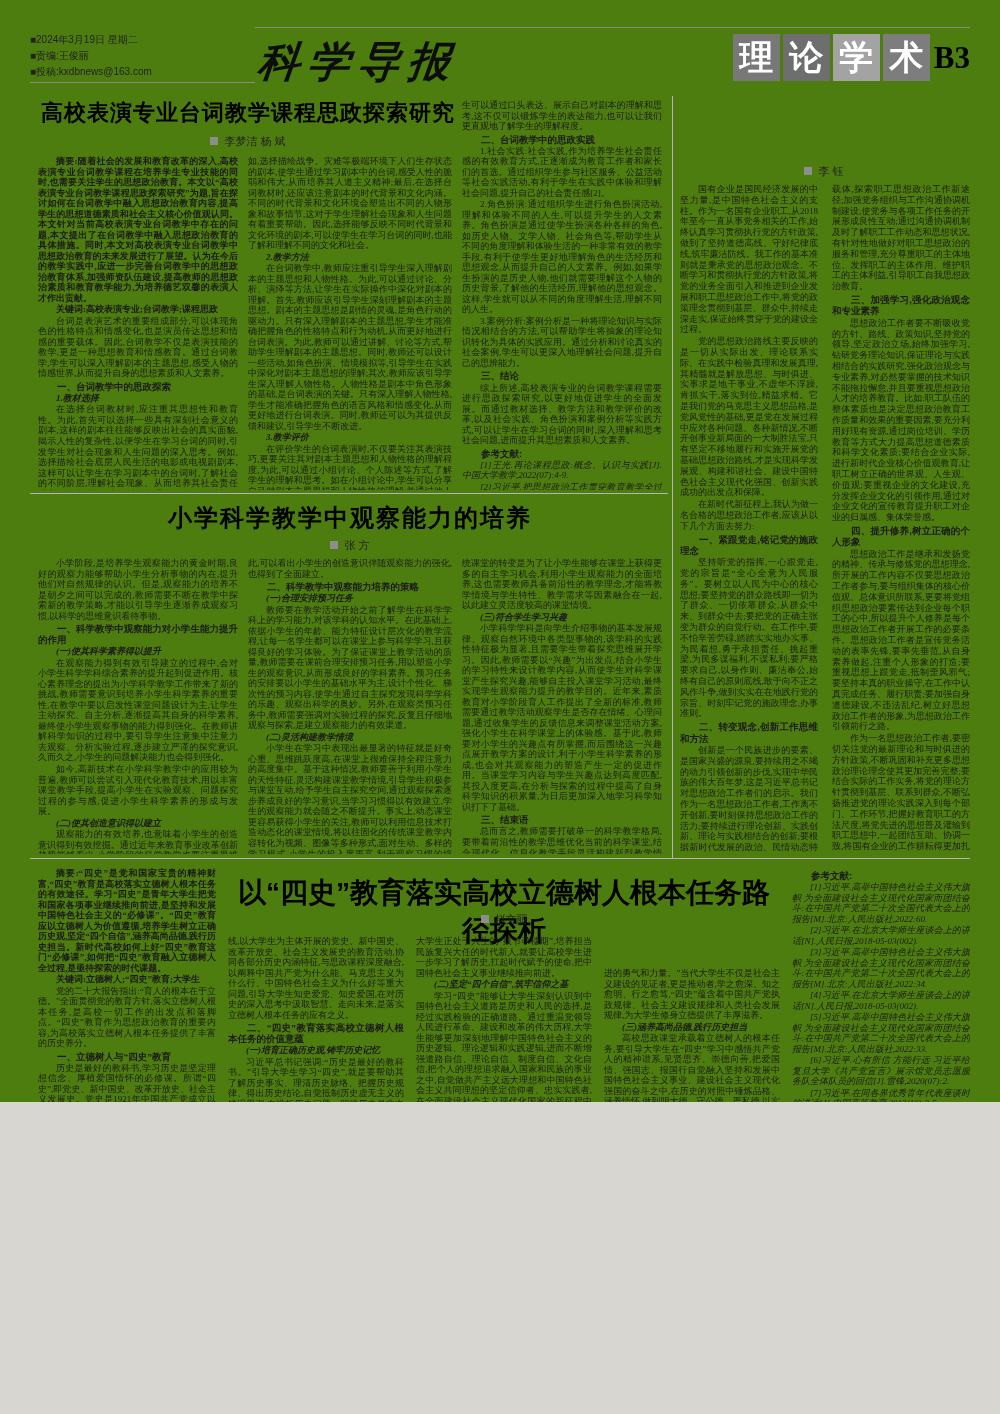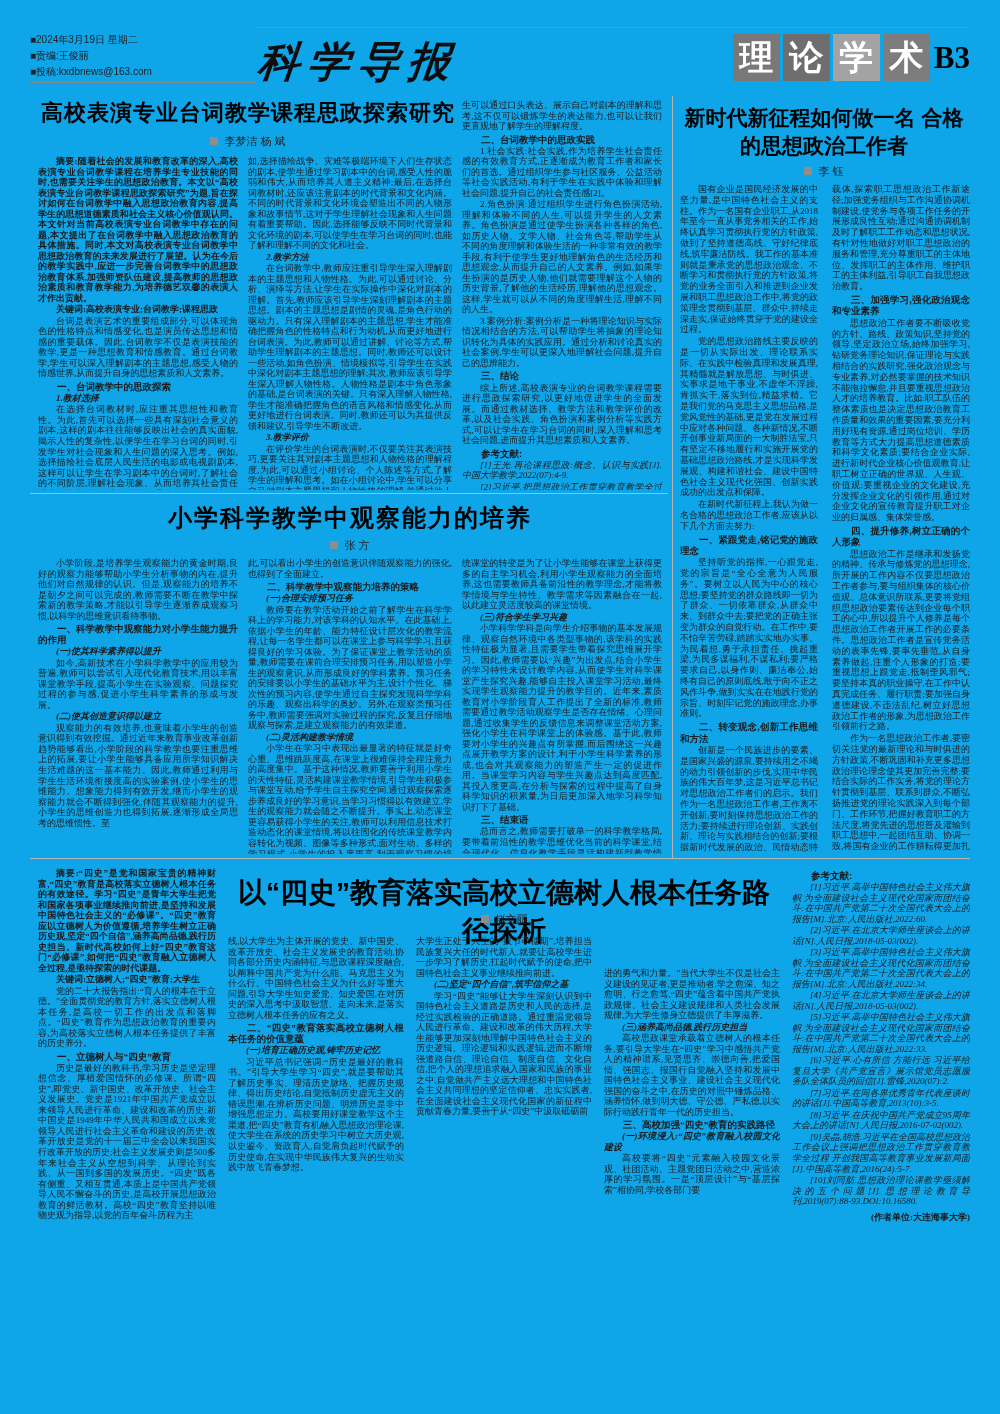--- a/index.html
+++ b/index.html
@@ -1,16 +1,16 @@
 <!DOCTYPE html>
 <html><head>
 <meta charset="utf-8">
 <style>
   html,body{margin:0;padding:0;background:#d8d6d0;}
-  .page{position:relative;width:1000px;height:1414px;margin:0 auto;background:#0ea5e9;
+  .page{position:relative;width:1000px;height:1102px;margin:0 auto;background:#4d7c0f;
         font-family:"Liberation Serif","DejaVu Serif",serif;color:#161616;overflow:hidden;}
   
   .rule{position:absolute;background:#8a8a8a;}
   .meta{position:absolute;left:30px;top:32px;width:225px;font-size:10px;line-height:16px;
         font-family:"Liberation Sans","DejaVu Sans",sans-serif;color:#222;}
   .meta .row{white-space:nowrap;}
   .masthead{position:absolute;left:258px;top:34px;font-size:42px;font-weight:bold;font-style:italic;
             letter-spacing:8px;transform:skewX(-6deg);font-family:"Liberation Serif",serif;color:#0d0d0d;}
   .badge{position:absolute;right:30px;top:34px;display:flex;align-items:flex-start;}
   .badge .blk{width:47px;height:47px;margin-left:3px;display:flex;align-items:center;justify-content:center;
@@ -84,21 +84,20 @@
       <p class="para p">1.社会实践:社会实践,作为培养学生社会责任感的有效教育方式,正逐渐成为教育工作者和家长们的首选。通过组织学生参与社区服务、公益活动等社会实践活动,有利于学生在实践中体验和理解社会问题,提升自己的社会责任感[2]。</p>
       <p class="para p">2.角色扮演:通过组织学生进行角色扮演活动,理解和体验不同的人生,可以提升学生的人文素养。角色扮演是通过使学生扮演各种各样的角色,如历史人物、文学人物、社会角色等,帮助学生从不同的角度理解和体验生活的一种非常有效的教学手段,有利于使学生更好地理解角色的生活经历和思想观念,从而提升自己的人文素养。例如,如果学生扮演的是历史人物,他们就需要理解这个人物的历史背景,了解他的生活经历,理解他的思想观念。这样,学生就可以从不同的角度理解生活,理解不同的人生。</p>
       <p class="para p">3.案例分析:案例分析是一种将理论知识与实际情况相结合的方法,可以帮助学生将抽象的理论知识转化为具体的实践应用。通过分析和讨论真实的社会案例,学生可以更深入地理解社会问题,提升自己的思辨能力。</p>
       <p class="para h1">三、结论</p>
       <p class="para p">综上所述,高校表演专业的台词教学课程需要进行思政探索研究,以更好地促进学生的全面发展。而通过教材选择、教学方法和教学评价的改革,以及社会实践、角色扮演和案例分析等实践方式,可以让学生在学习台词的同时,深入理解和思考社会问题,进而提升其思想素质和人文素养。</p>
       <p class="para h1">参考文献:</p>
       <p class="para ref">[1]王光.再论课程思政:概念、认识与实践[J].中国大学教学,2022(07):4-9.</p>
       <p class="para ref">[2]习近平.把思想政治工作贯穿教育教学全过程 开创我国高等教育事业发展新局面[N].人民日报,2016-12-09(001).</p>
     </div>
 
-  <div class="a-title" style="left:678px;top:104px;width:292px;font-size:21px;line-height:1.35;">新时代新征程如何做一名 合格的思想政治工作者</div>
   <div class="a-byline" style="left:678px;top:164px;width:292px;">
     <span class="bsq"></span><span>李  钰</span>
   </div>
   <div class="col" style="left:680px;top:184px;width:138px;height:668px;line-height:1.2;">
       <p class="para p">国有企业是国民经济发展的中坚力量,是中国特色社会主义的支柱。作为一名国有企业职工,从2018年至今一直从事党务相关的工作,始终认真学习贯彻执行党的方针政策,做到了坚持道德高线、守好纪律底线,筑牢廉洁防线。我工作的基本准则就是秉承党的思想政治观念、不断学习和贯彻执行党的方针政策,将党的业务全面引入和推进到企业发展和职工思想政治工作中,将党的政策理念贯彻到基层、群众中,持续走深走实,保证始终贯穿于党的建设全过程。</p>
       <p class="para p">党的思想政治路线主要反映的是一切从实际出发、理论联系实际、在实践中检验真理和发展真理,其精髓就是解放思想、与时俱进、实事求是地干事业,不虚华不浮躁,肯抓实干,落实到位,精益求精。它是我们党的马克思主义思想品格,是党风党性的基础,更是党在发展过程中应对各种问题、各种新情况,不断开创事业新局面的一大制胜法宝,只有坚定不移地履行和实施开展党的基础思想政治路线,才是实现科学发展观、构建和谐社会、建设中国特色社会主义现代化强国、创新实践成功的出发点和保障。</p>
       <p class="para p">在新时代新征程上,我认为做一名合格的思想政治工作者,应该从以下几个方面去努力:</p>
       <p class="para h1">一、紧跟党走,铭记党的施政理念</p>
       <p class="para p">坚持听党的指挥,一心跟党走,党的宗旨是“全心全意为人民服务”。要树立以人民为中心的核心思想;要坚持党的群众路线即一切为了群众、一切依靠群众,从群众中来、到群众中去;要把党的正确主张变为群众的自觉行动。在工作中,要不怕辛苦劳碌,踏踏实实地办实事、为民着想,勇于承担责任、挑起重梁,为民多谋福利,不谋私利;要严格要求自己,以身作则、廉洁奉公,始终有自己的原则底线,敢于向不正之风作斗争,做到实实在在地践行党的宗旨、时刻牢记党的施政理念,办事准则。</p>
       <p class="para h1">二、转变观念,创新工作思维和方法</p>
@@ -114,20 +113,21 @@
     </div>
 
   <div class="a-title" style="left:38px;top:502px;width:624px;font-size:24px;letter-spacing:2px;">小学科学教学中观察能力的培养</div>
   <div class="a-byline" style="left:38px;top:538px;width:624px;">
     <span class="bsq"></span><span>张  方</span>
   </div>
   <div class="col" style="left:38px;top:558px;width:200px;height:296px;">
       <p class="para p">小学阶段,是培养学生观察能力的黄金时期,良好的观察力能够帮助小学生分析事物的内在,提升他们对自然规律的认识。但是,观察能力的培养不是朝夕之间可以完成的,教师需要不断在教学中探索新的教学策略,才能以引导学生逐渐养成观察习惯,以科学的思维意识看待事物。</p>
       <p class="para h1">一、科学教学中观察能力对小学生能力提升的作用</p>
       <p class="para h2">(一)使其科学素养得以提升</p>
+      <p class="para p">在观察能力得到有效引导建立的过程中,会对小学生科学学科综合素养的提升起到促进作用。核心素养理念的提出为小学科学教学工作带来了新的挑战,教师需要意识到培养小学生科学素养的重要性,在教学中要以启发性课堂问题设计为主,让学生主动探究、自主分析,逐渐提高其自身的科学素养,最终使小学生观察事物的能力得到强化。在教师讲解科学知识的过程中,要引导学生注意集中注意力去观察、分析实验过程,逐步建立严谨的探究意识,久而久之,小学生的问题解决能力也会得到强化。</p>
       <p class="para p">如今,高新技术在小学科学教学中的应用较为普遍,教师可以尝试引入现代化教育技术,用以丰富课堂教学手段,提高小学生在实验观察、问题探究过程的参与感,促进小学生科学素养的形成与发展。</p>
       <p class="para h2">(二)使其创造意识得以建立</p>
       <p class="para p">观察能力的有效培养,也意味着小学生的创造意识得到有效挖掘。通过近年来教育事业改革创新趋势能够看出,小学阶段的科学教学也要注重思维上的拓展,要让小学生能够具备应用所学知识解决生活难题的这一基本能力。因此,教师通过利用与学生生活环境衔接度高的实验案例,使小学生的思维能力、想象能力得到有效开发,继而小学生的观察能力就会不断得到强化,伴随其观察能力的提升,小学生的思维创造力也得到拓展,逐渐形成全局思考的思维惯性。至</p>
     </div>
   <div class="col" style="left:248px;top:558px;width:204px;height:296px;">
       <p class="para p0">此,可以看出小学生的创造意识伴随观察能力的强化,也得到了全面建立。</p>
       <p class="para h1">二、科学教学中观察能力培养的策略</p>
       <p class="para h2">(一)合理安排预习任务</p>
       <p class="para p">教师要在教学活动开始之前了解学生在科学学科上的学习能力,对该学科的认知水平。在此基础上,依据小学生的年龄、能力特征设计层次化的教学流程,让每一名学生都可以在课堂上参与科学学习,且获得良好的学习体验。为了保证课堂上教学活动的质量,教师需要在课前合理安排预习任务,用以塑造小学生的观察意识,从而形成良好的学科素养。预习任务的安排要以小学生的基础水平为主,设计个性化、梯次性的预习内容,使学生通过自主探究发现科学学科的乐趣、观察出科学的奥妙。另外,在观察类预习任务中,教师需要强调对实验过程的探究,反复且仔细地观察与探索,是建立观察能力的有效渠道。</p>
       <p class="para h2">(二)灵活构建教学情境</p>

